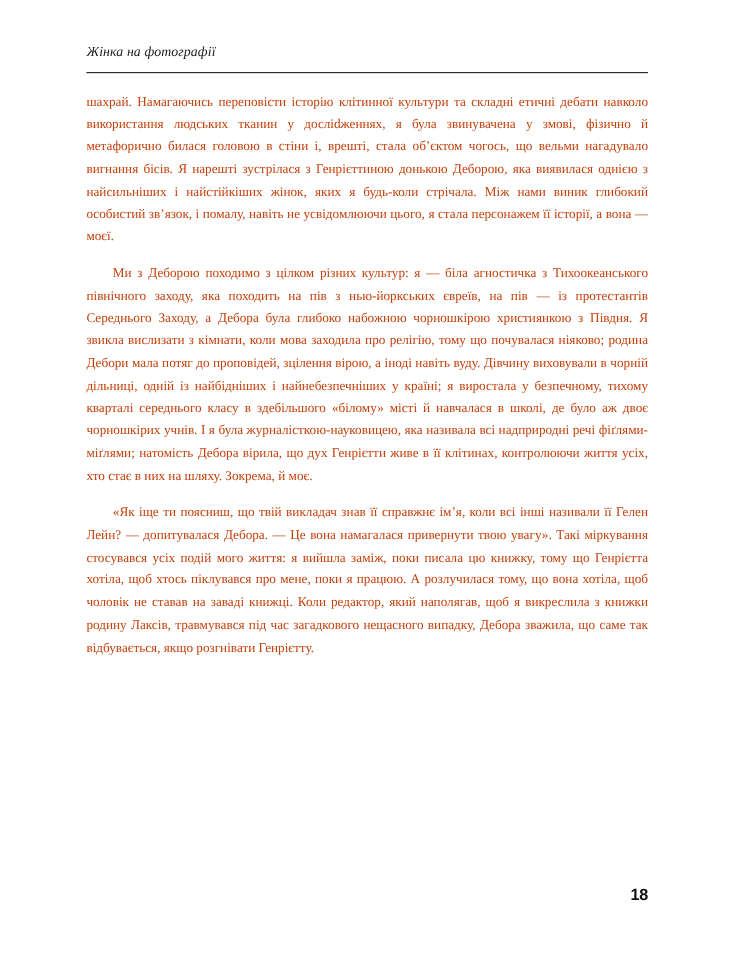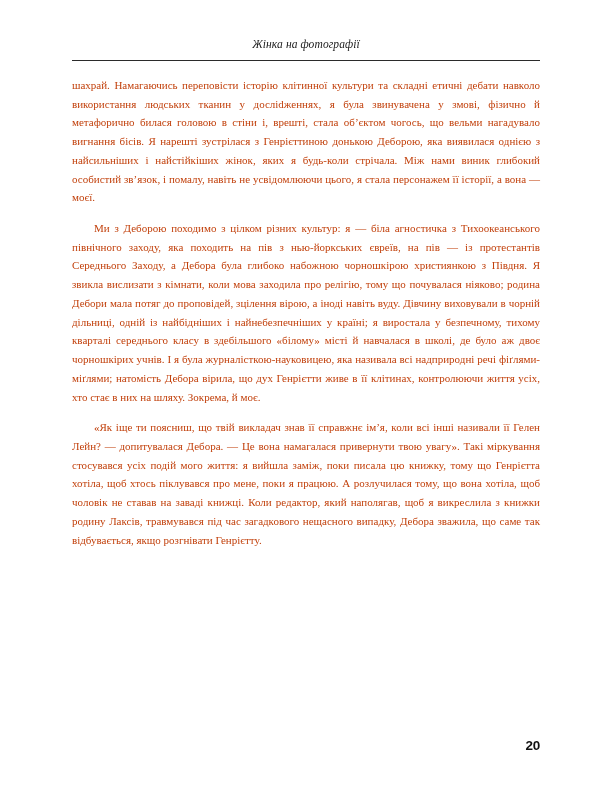--- a/index.html
+++ b/index.html
@@ -17,21 +17,21 @@
     box-sizing: border-box;
   }
 
   
   .running-head {
     position: absolute;
     left: 72px;
     right: 72px;
     top: 38px;
     height: 18px;
-    text-align: center;
+    text-align: left;
     font-family: "Liberation Serif", "DejaVu Serif", serif;
     font-style: italic;
     font-size: 11.5px;
     letter-spacing: 0.1px;
     color: #1a1a1a;
     white-space: nowrap;
   }
 
   .head-rule {
     position: absolute;
@@ -91,15 +91,15 @@
   <div class="running-head">Жінка на фотографії</div>
 
   <div class="head-rule"></div>
 
   <div class="textblock">
     <p class="para">шахрай. Намагаючись переповісти історію клітинної культури та складні етичні дебати навколо використання людських тканин у дослі­dженнях, я була звинувачена у змові, фізично й метафорично билася головою в стіни і, врешті, стала об’єктом чогось, що вельми нагадувало вигнання бісів. Я нарешті зустрілася з Генрієттиною донькою Дебо­рою, яка виявилася однією з найсильніших і найстійкіших жінок, яких я будь-коли стрічала. Між нами виник глибокий особистий зв’язок, і помалу, навіть не усвідомлюючи цього, я стала персонажем її історії, а вона — моєї.</p>
     <p class="para indent">Ми з Деборою походимо з цілком різних культур: я — біла агнос­тичка з Тихоокеанського північного заходу, яка походить на пів з нью-йоркських євреїв, на пів — із протестантів Середнього Захо­ду, а Дебора була глибоко набожною чорношкірою християнкою з Півдня. Я звикла вислизати з кімнати, коли мова заходила про релігію, тому що почувалася ніяково; родина Дебори мала потяг до проповідей, зцілення вірою, а іноді навіть вуду. Дівчину виховували в чорній дільниці, одній із найбідніших і найнебезпечніших у країні; я виростала у безпечному, тихому кварталі середнього класу в зде­більшого «білому» місті й навчалася в школі, де було аж двоє чорно­шкірих учнів. І я була журналісткою-науковицею, яка називала всі надприродні речі фіґлями-міґлями; натомість Дебора вірила, що дух Генрієтти живе в її клітинах, контролюючи життя усіх, хто стає в них на шляху. Зокрема, й моє.</p>
     <p class="para indent">«Як іще ти поясниш, що твій викладач знав її справжнє ім’я, коли всі інші називали її Гелен Лейн? — допитувалася Дебора. — Це вона намагалася привернути твою увагу». Такі міркування стосувався усіх подій мого життя: я вийшла заміж, поки писала цю книжку, тому що Генрієтта хотіла, щоб хтось піклувався про мене, поки я працюю. А розлучилася тому, що вона хотіла, щоб чоловік не ставав на заваді книжці. Коли редактор, який наполягав, щоб я викреслила з книжки родину Лаксів, травмувався під час загадкового нещасного випад­ку, Дебора зважила, що саме так відбувається, якщо розгнівати Генрієтту.</p>
   </div>
 
-  <div class="folio">20</div>
+  <div class="folio">18</div>
 
 </div>
 
 </body></html>

